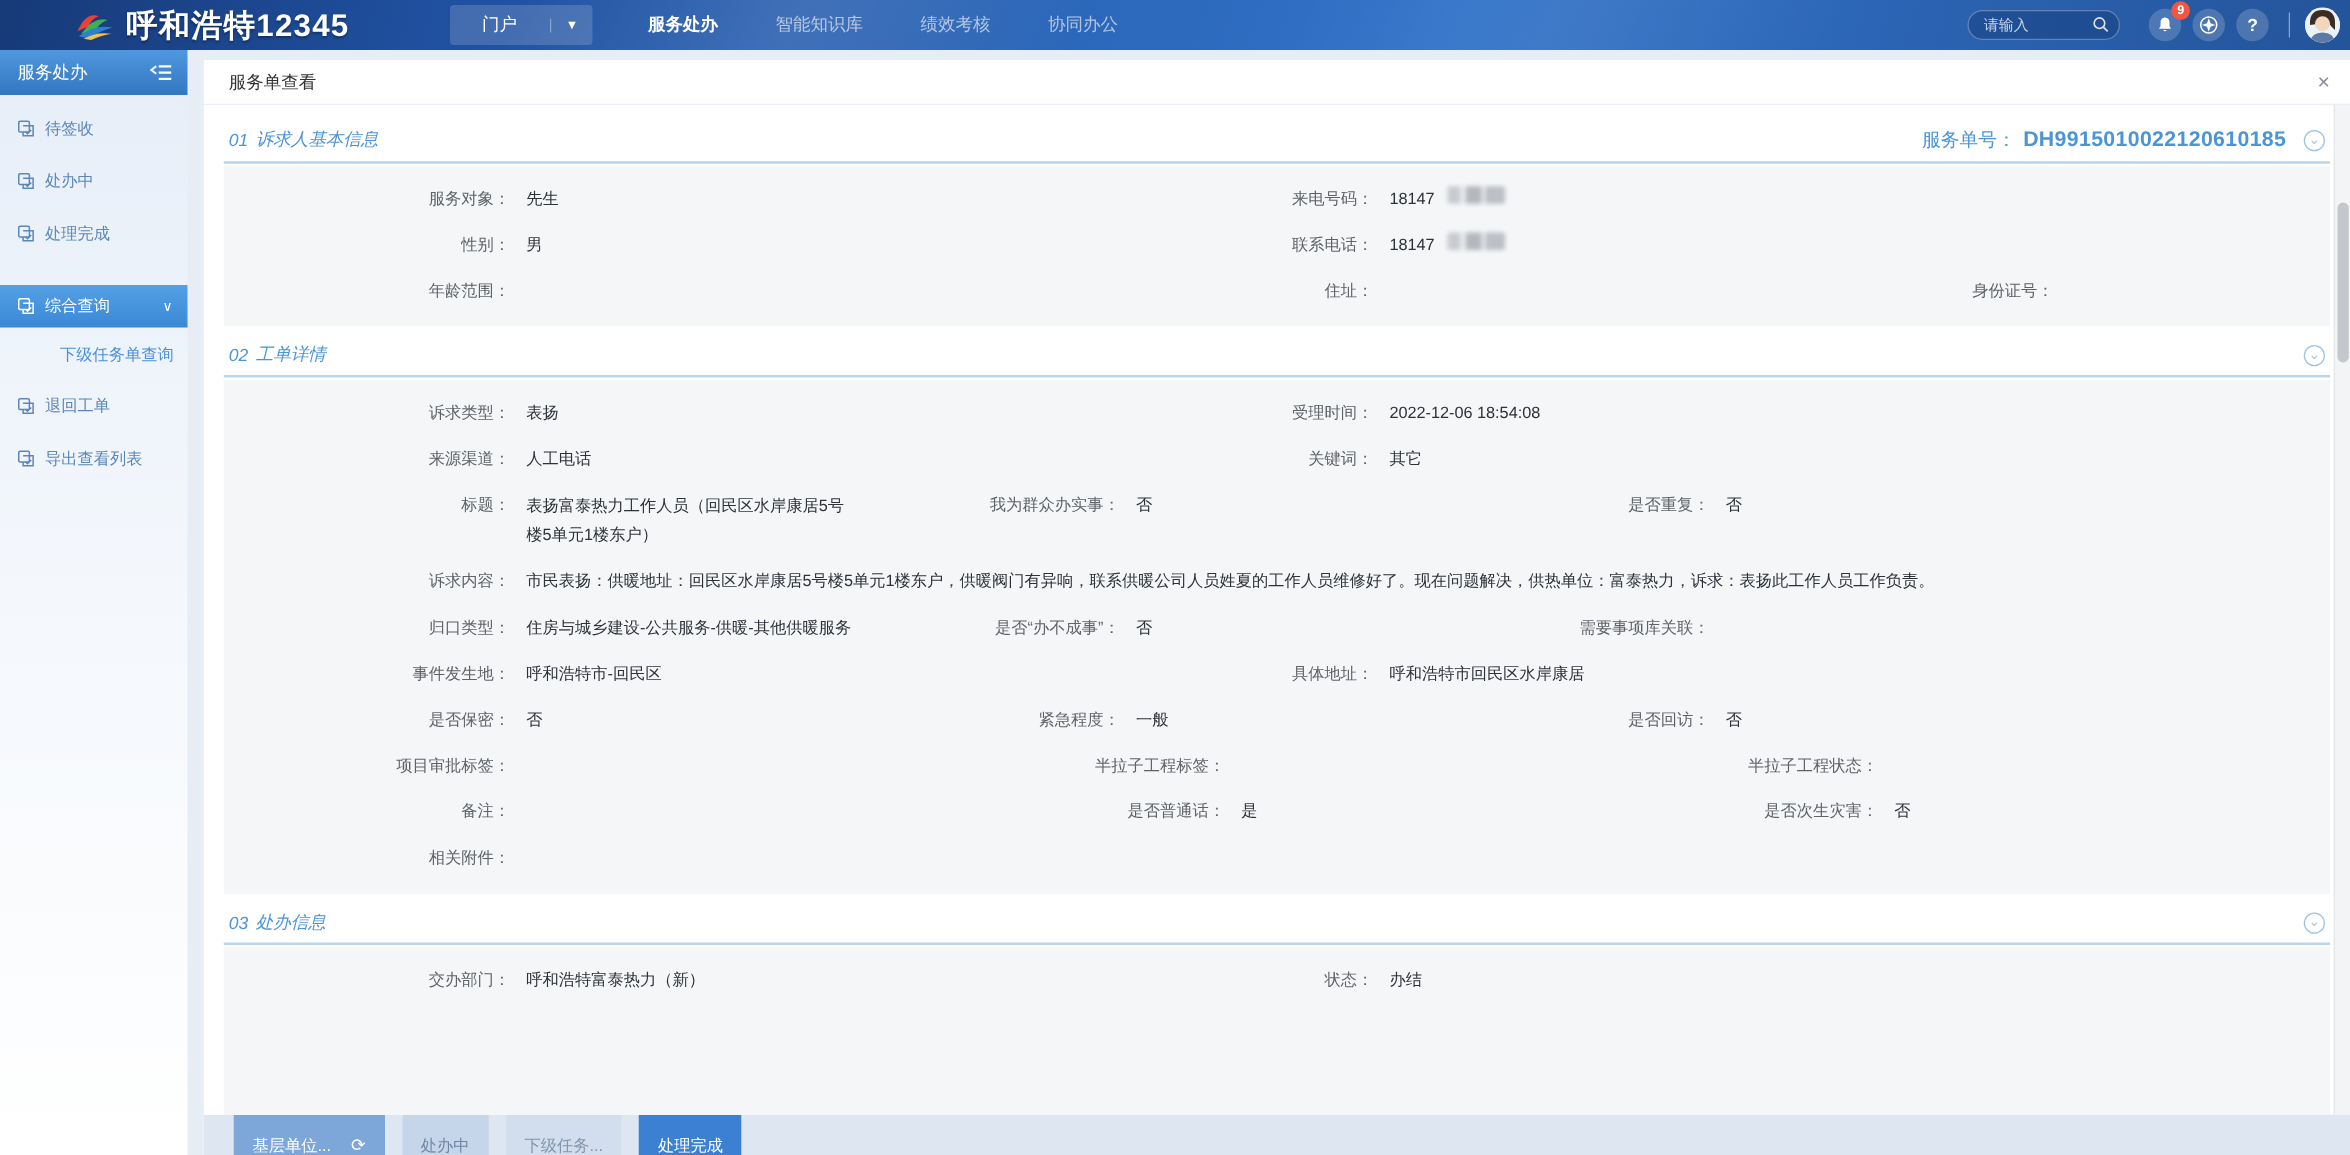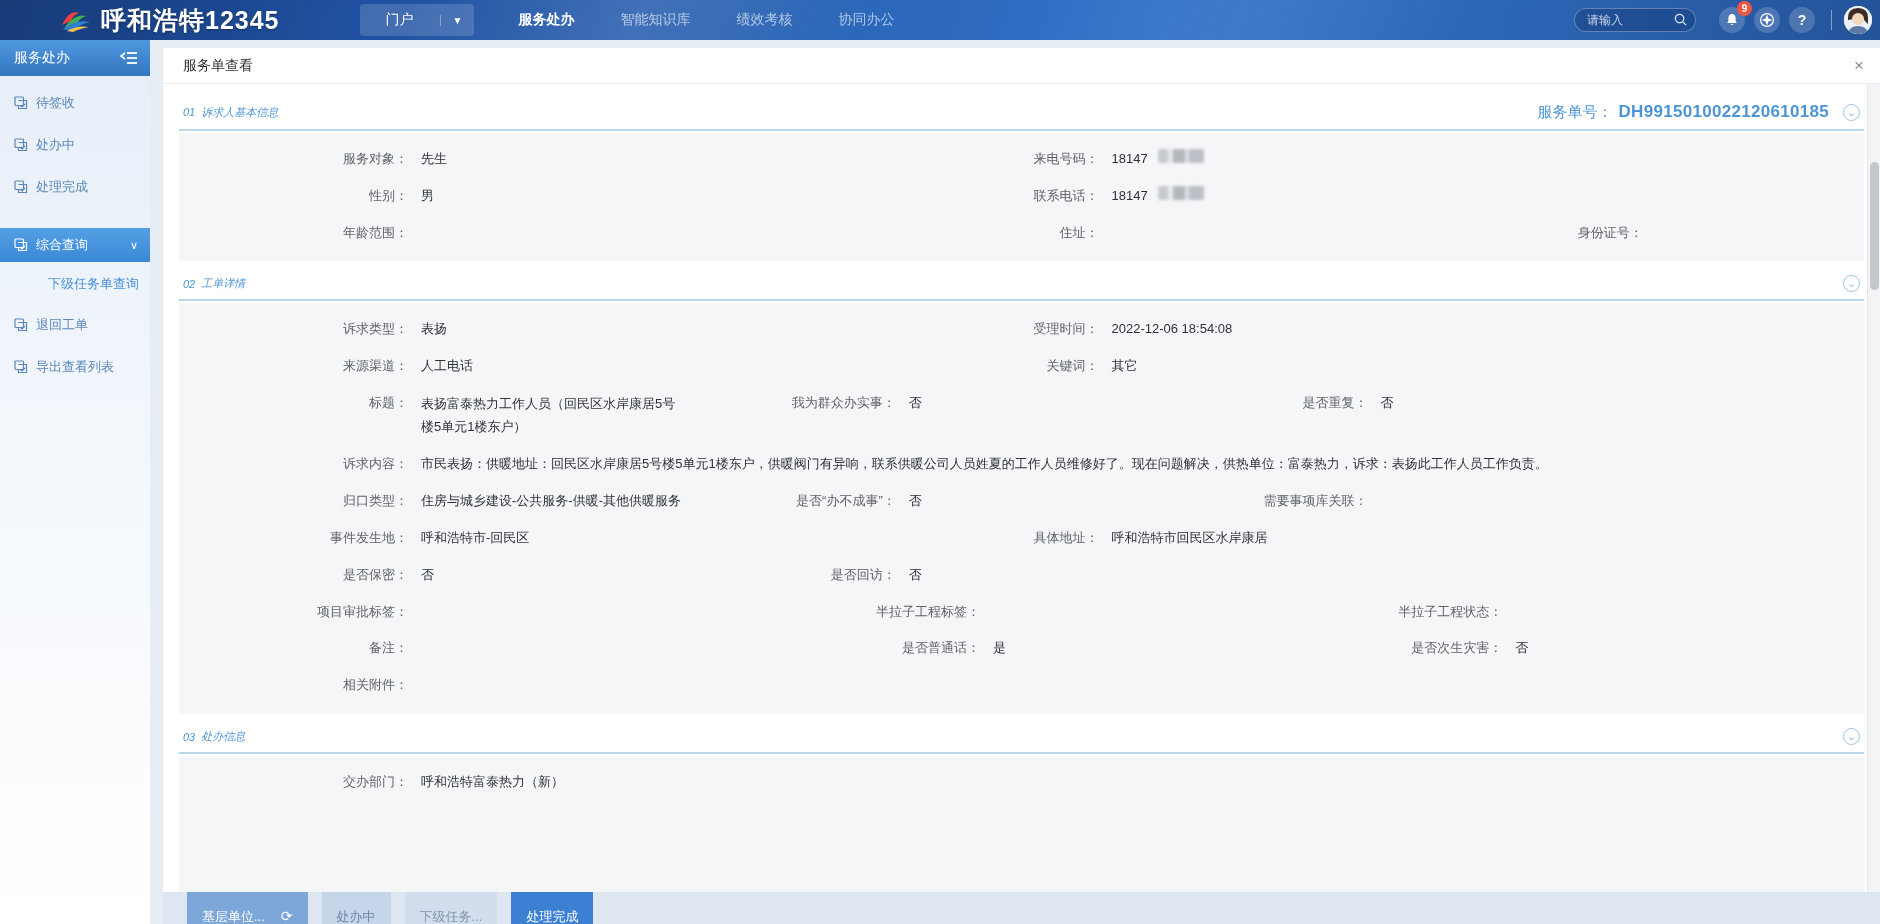--- a/index.html
+++ b/index.html
@@ -56,21 +56,21 @@
     padding:0 16px 0 20px;border-bottom:1px solid #ebeef5;flex-shrink:0;}
   .page-title{font-size:14px;color:#303133;}
   .close-x{font-size:17px;color:#8a8f99;cursor:pointer;line-height:1;}
   .toolbar{background:#f6f8fa;padding:9px 20px;flex-shrink:0;}
   .btn-group{display:inline-flex;background:#4f94d9;border-radius:2px;}
   .btn{background:transparent;border:none;color:#fff;font-size:13px;padding:7px 14px;cursor:pointer;
     font-family:inherit;}
 
   .content{flex:1;overflow:hidden;padding:4px 16px 0 16px;display:flex;flex-direction:column;}
   .sec-head{display:flex;align-items:center;margin-top:14px;padding:0 4px 7px 4px;border-bottom:2px solid #b9d6ec;}
-  .sec-num,.sec-title{font-style:italic;color:#4b94d6;font-size:11px;}
+  .sec-num,.sec-title{font-style:italic;color:#4b94d6;font-size:14px;}
   .sec-num{margin-right:6px;}
   .sec-right{margin-left:auto;display:flex;align-items:center;gap:14px;}
   .sn-label{color:#4b94d6;font-size:15px;}
   .sn-value{color:#4b94d6;font-size:17px;letter-spacing:.3px;margin-left:-8px;font-weight:bold;}
   .circ{width:17px;height:17px;border:1px solid #9cc3e2;border-radius:50%;color:#9cc3e2;
     font-size:11px;line-height:14px;text-align:center;cursor:pointer;flex-shrink:0;}
   .panel{background:#f4f6f8;margin-top:2px;padding:8px 0 10px 0;}
   .panel.fill{flex:1;}
   .frow{display:grid;padding:8px 0;}
   .l1{grid-template-columns:100%;}
@@ -365,20 +365,24 @@
               <span class="flabel">具体地址：</span>
               <span class="fvalue">呼和浩特市回民区水岸康居</span>
             </div>
           </div>
           <div class="frow l3a">
             <div class="field">
               <span class="flabel">是否保密：</span>
               <span class="fvalue">否</span>
             </div>
             <div class="field">
+              <span class="flabel">紧急程度：</span>
+              <span class="fvalue">一般</span>
+            </div>
+            <div class="field">
               <span class="flabel">是否回访：</span>
               <span class="fvalue">否</span>
             </div>
           </div>
           <div class="frow l3b">
             <div class="field">
               <span class="flabel">项目审批标签：</span>
               <span class="fvalue"></span>
             </div>
             <div class="field">
@@ -417,20 +421,24 @@
           <span class="sec-right">
             <span class="circ">⌄</span>
           </span>
         </div>
         <div class="panel fill">
           <div class="frow l2">
             <div class="field">
               <span class="flabel">交办部门：</span>
               <span class="fvalue">呼和浩特富泰热力（新）</span>
             </div>
+            <div class="field">
+              <span class="flabel">状态：</span>
+              <span class="fvalue">办结</span>
+            </div>
           </div>
         </div>
       </div>
     <div class="bottom-bar" id="bottom-bar">
         <div class="btab t0">
           <span>基层单位...</span>
           <span class="refresh-ic">⟳</span>
         </div>
         <div class="btab t1">
           <span>处办中</span>

